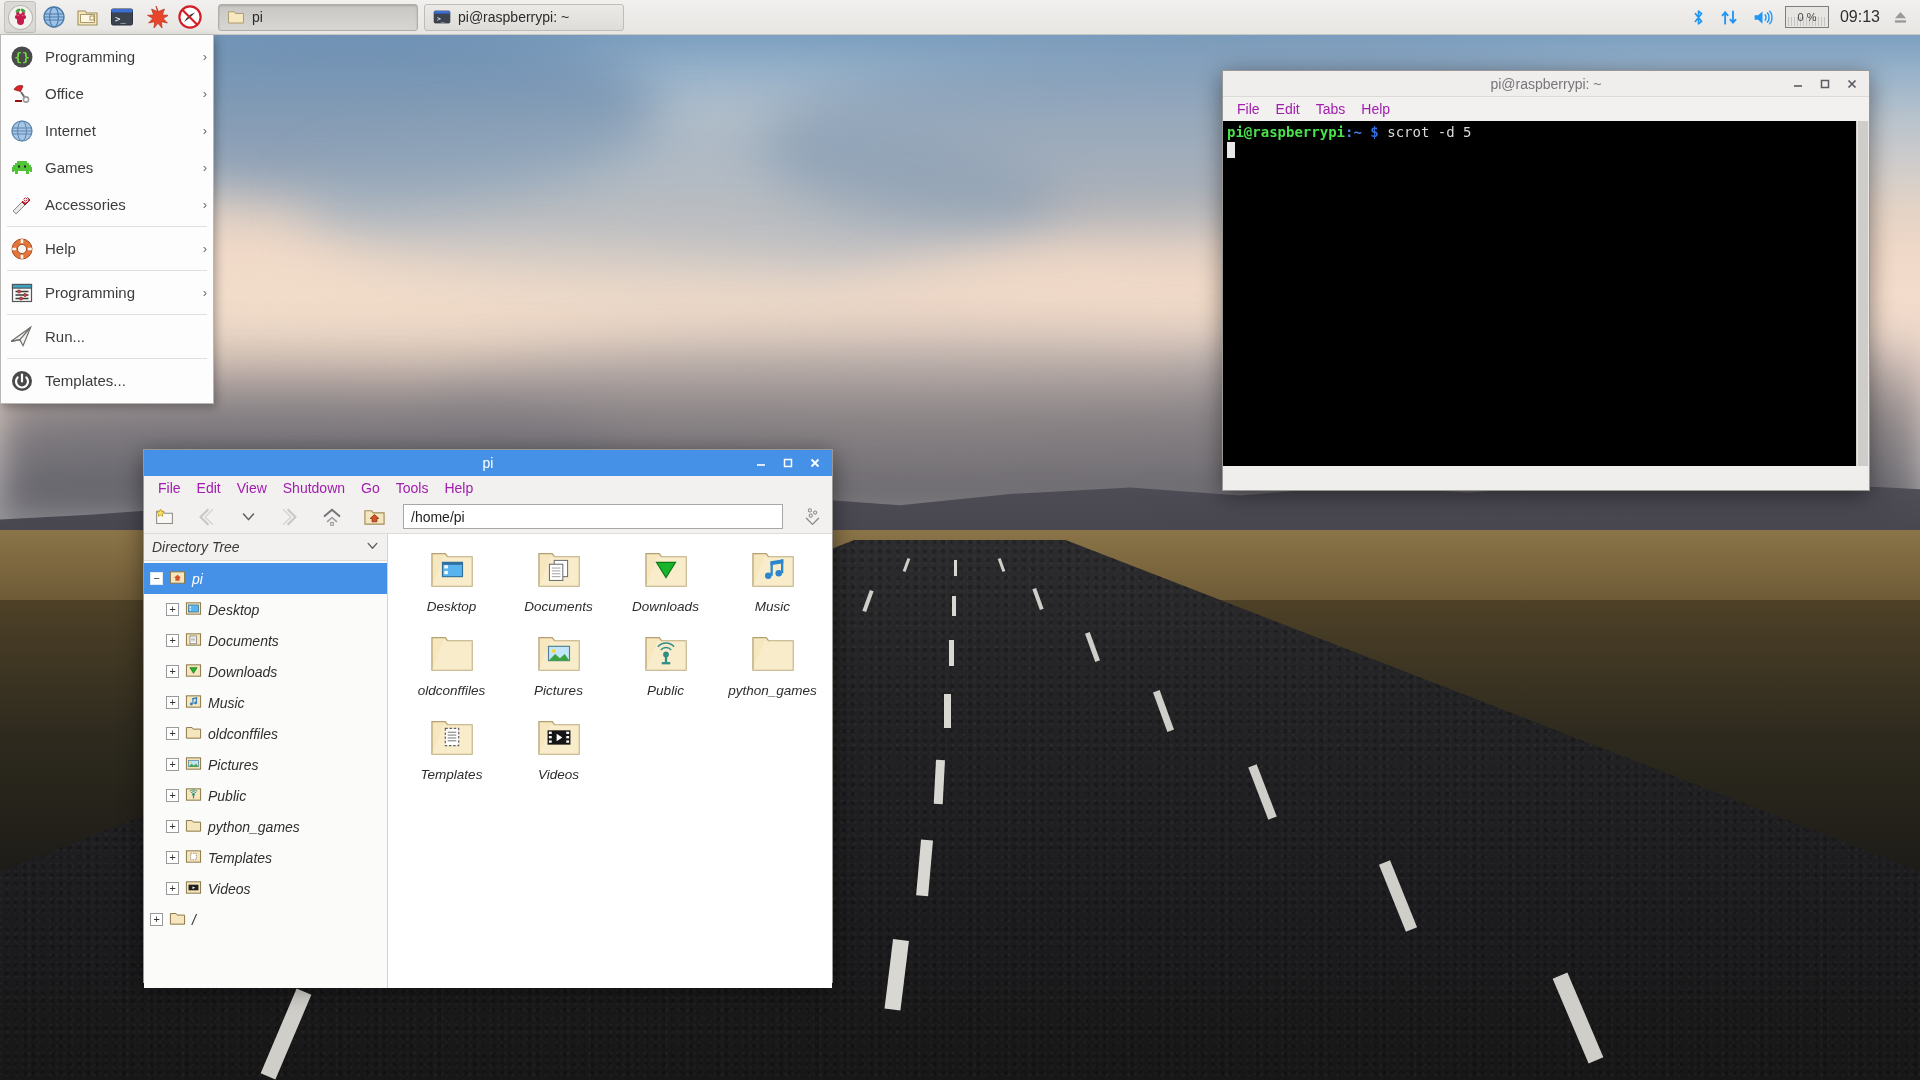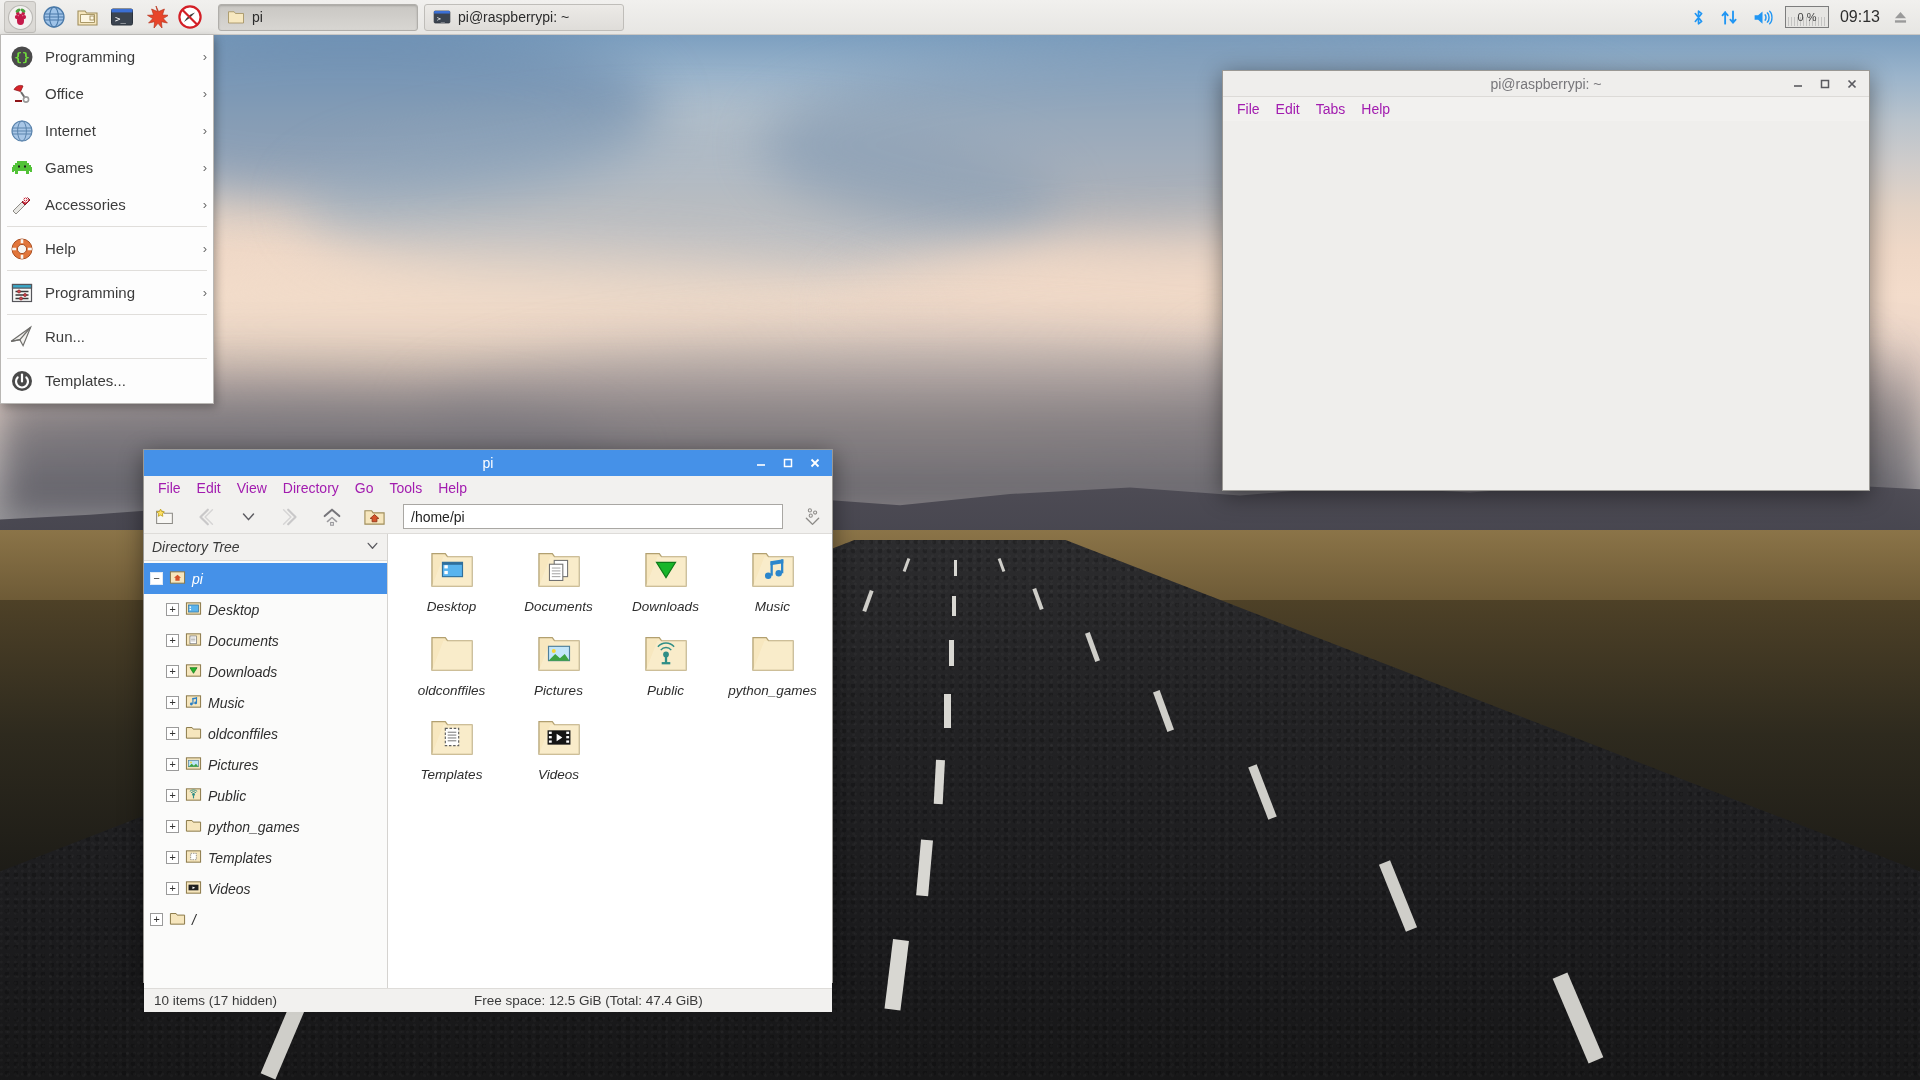--- a/index.html
+++ b/index.html
@@ -529,20 +529,27 @@
           </svg>
       </span>
     </span>
   </div>
   <div class="menubar">
     <span>File</span>
     <span>Edit</span>
     <span>Tabs</span>
     <span>Help</span>
   </div>
+  <div class="term-screen">
+    <div class="term-line"><span class="t-user">pi@raspberrypi</span><span class="t-colon">:</span><span class="t-path">~</span><span class="t-cmd"> </span><span class="t-dollar">$</span><span class="t-cmd"> </span><span class="t-cmd">scrot -d 5</span></div>
+    <div class="term-line"><span class="term-cursor"></span></div>
+    <div class="term-scroll">
+      <div class="term-thumb"></div>
+    </div>
+  </div>
 </div>
 
 <div class="window" id="filemanager">
   <div class="titlebar active">
     <span class="title">pi</span>
     <span class="win-btns">
       <span class="win-btn">
         <svg width="12" height="12" viewBox="0 0 12 12" aria-hidden="true">
             <path d="M2 8h8" stroke="#ffffff" stroke-width="1.6"></path>
           </svg>
@@ -557,21 +564,21 @@
             <path d="M2.5 2.5l7 7M9.5 2.5l-7 7" stroke="#ffffff" stroke-width="1.8"></path>
           </svg>
       </span>
     </span>
   </div>
 
   <div class="menubar">
     <span>File</span>
     <span>Edit</span>
     <span>View</span>
-    <span>Directory</span>
+    <span>Shutdown</span>
     <span>Go</span>
     <span>Tools</span>
     <span>Help</span>
   </div>
 
   <div class="fm-toolbar">
     <div class="tb-btn">
       <svg width="21" height="21" viewBox="0 0 24 24" aria-hidden="true">
         <path d="M3 6h7l1.6 2.2H21V20H3z" fill="#f8f7f4" stroke="#8d8b86" stroke-width="1.2"></path>
         <path d="M7.5 3.5l1.3 2.8 3 .4-2.2 2.1.5 3-2.6-1.4-2.6 1.4.5-3-2.2-2.1 3-.4z" fill="#ffe063" stroke="#b99a16" stroke-width=".9"></path>
@@ -922,17 +929,13 @@
               </g>
             </svg>
           </span>
           <span class="iname">Videos</span>
         </div>
 
       </div>
     </div>
   </div>
 
-  <div class="fm-status">
-    <span class="items">10 items (17 hidden)</span>
-    <span>Free space: 12.5 GiB (Total: 47.4 GiB)</span>
-  </div>
 </div>
 
 </body></html>

